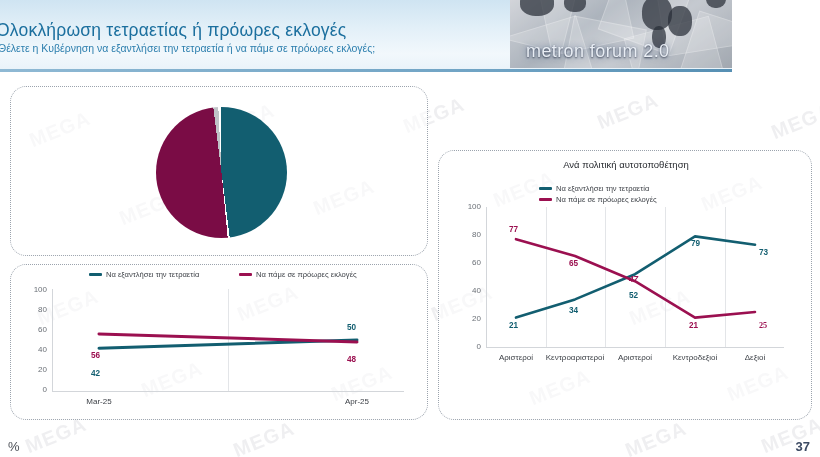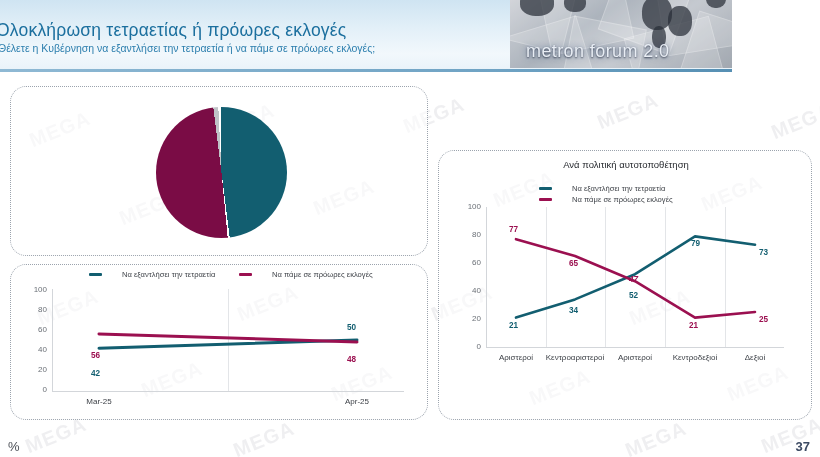--- a/index.html
+++ b/index.html
@@ -159,21 +159,21 @@
     white-space: nowrap;
     font-weight: 400;
   }
   .axis-line { position: absolute; background: #d3d6da; }
   .grid-v    { position: absolute; width: 1px; background: #e3e5e8; }
 
   .legend-row {
     position: absolute;
     display: flex;
     align-items: center;
-    gap: 20px;
+    gap: 4px;
     font-size: 7.6px;
     color: #3b3f45;
     white-space: nowrap;
   }
   .swatch { display: inline-block; width: 13px; height: 3px; border-radius: 1px; }
   .sw-teal { background: #125e70; }
   .sw-mag  { background: #9b1050; }
 
   .pt-label {
     position: absolute;
@@ -360,21 +360,21 @@
       <div class="pt-label lb-teal" style="left:70px;  top:170px;">21</div>
       <div class="pt-label lb-teal" style="left:130px; top:155px;">34</div>
       <div class="pt-label lb-teal" style="left:190px; top:140px;">52</div>
       <div class="pt-label lb-teal" style="left:252px; top:88px;">79</div>
       <div class="pt-label lb-teal" style="left:320px; top:97px;">73</div>
 
       <div class="pt-label lb-mag" style="left:70px;  top:74px;">77</div>
       <div class="pt-label lb-mag" style="left:130px; top:108px;">65</div>
       <div class="pt-label lb-mag" style="left:190px; top:124px;font-style:italic;">47</div>
       <div class="pt-label lb-mag" style="left:250px; top:170px;">21</div>
-      <div class="pt-label lb-mag" style="left:320px; top:164px;">25</div>
+      <div class="pt-label lb-mag" style="left:320px; top:170px;font-family:Liberation Serif, serif;">25</div>
 
       <div class="cat-label" style="left:40px;  top:202px; width:74px;">Αριστεροί</div>
       <div class="cat-label" style="left:92px;  top:202px; width:88px;">Κεντροαριστεροί</div>
       <div class="cat-label" style="left:162px; top:202px; width:68px;">Αριστεροί</div>
       <div class="cat-label" style="left:214px; top:202px; width:84px;">Κεντροδεξιοί</div>
       <div class="cat-label" style="left:286px; top:202px; width:60px;">Δεξιοί</div>
     </div>
   </div>
 
   <div class="pct-mark">%</div>

